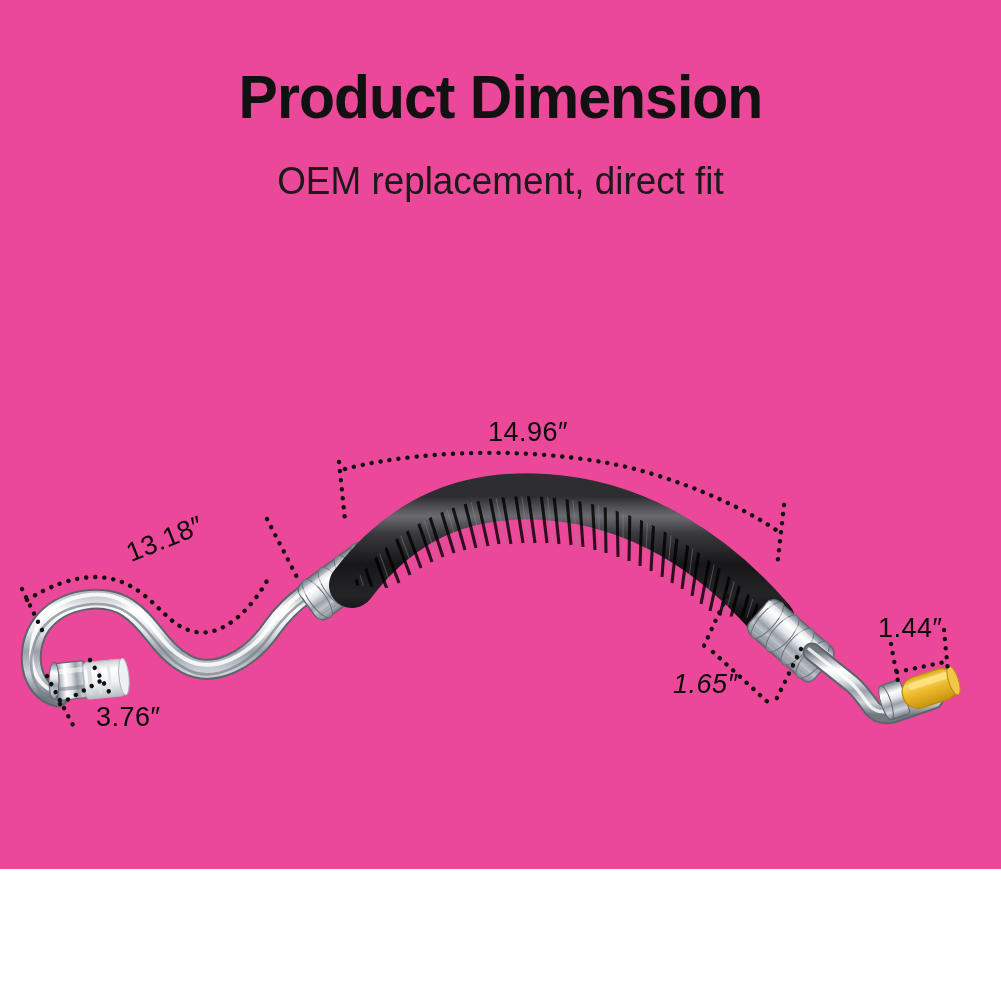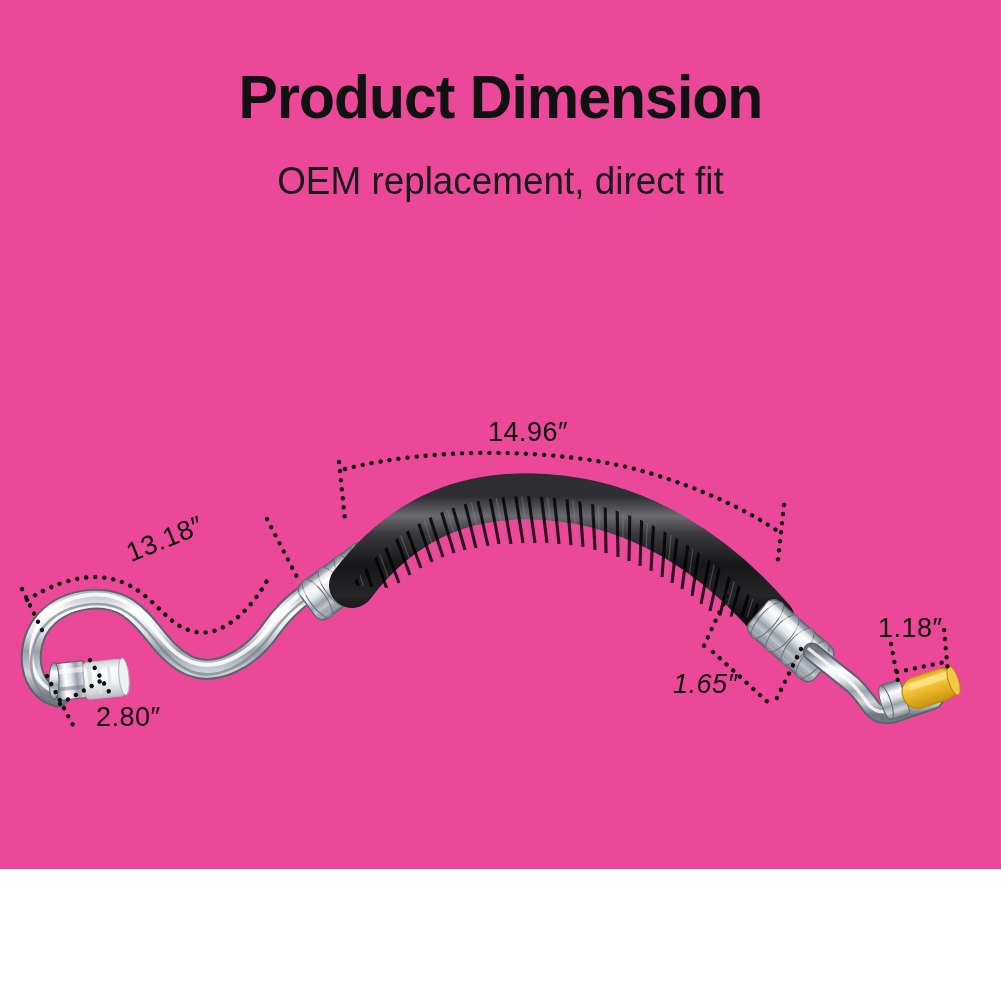--- a/index.html
+++ b/index.html
@@ -325,19 +325,19 @@
         <path d="M897,672 L945,662" stroke-width="4.4" stroke-dasharray="0.1 9"></path>
         <line x1="944" y1="630" x2="948" y2="672" stroke-width="4.4" stroke-dasharray="0.1 9"></line>
       </g>
     </g>
   </svg>
 
   <div class="dim-label dim-1496">14.96″</div>
 
   <div class="dim-label dim-1318">13.18″</div>
 
-  <div class="dim-label dim-208">2.80″</div>
+  <div class="dim-label dim-208">3.76″</div>
 
   <div class="dim-label dim-165">1.65″</div>
 
-  <div class="dim-label dim-118">1.18″</div>
+  <div class="dim-label dim-118">1.44″</div>
 
 </div>
 
 </body></html>

